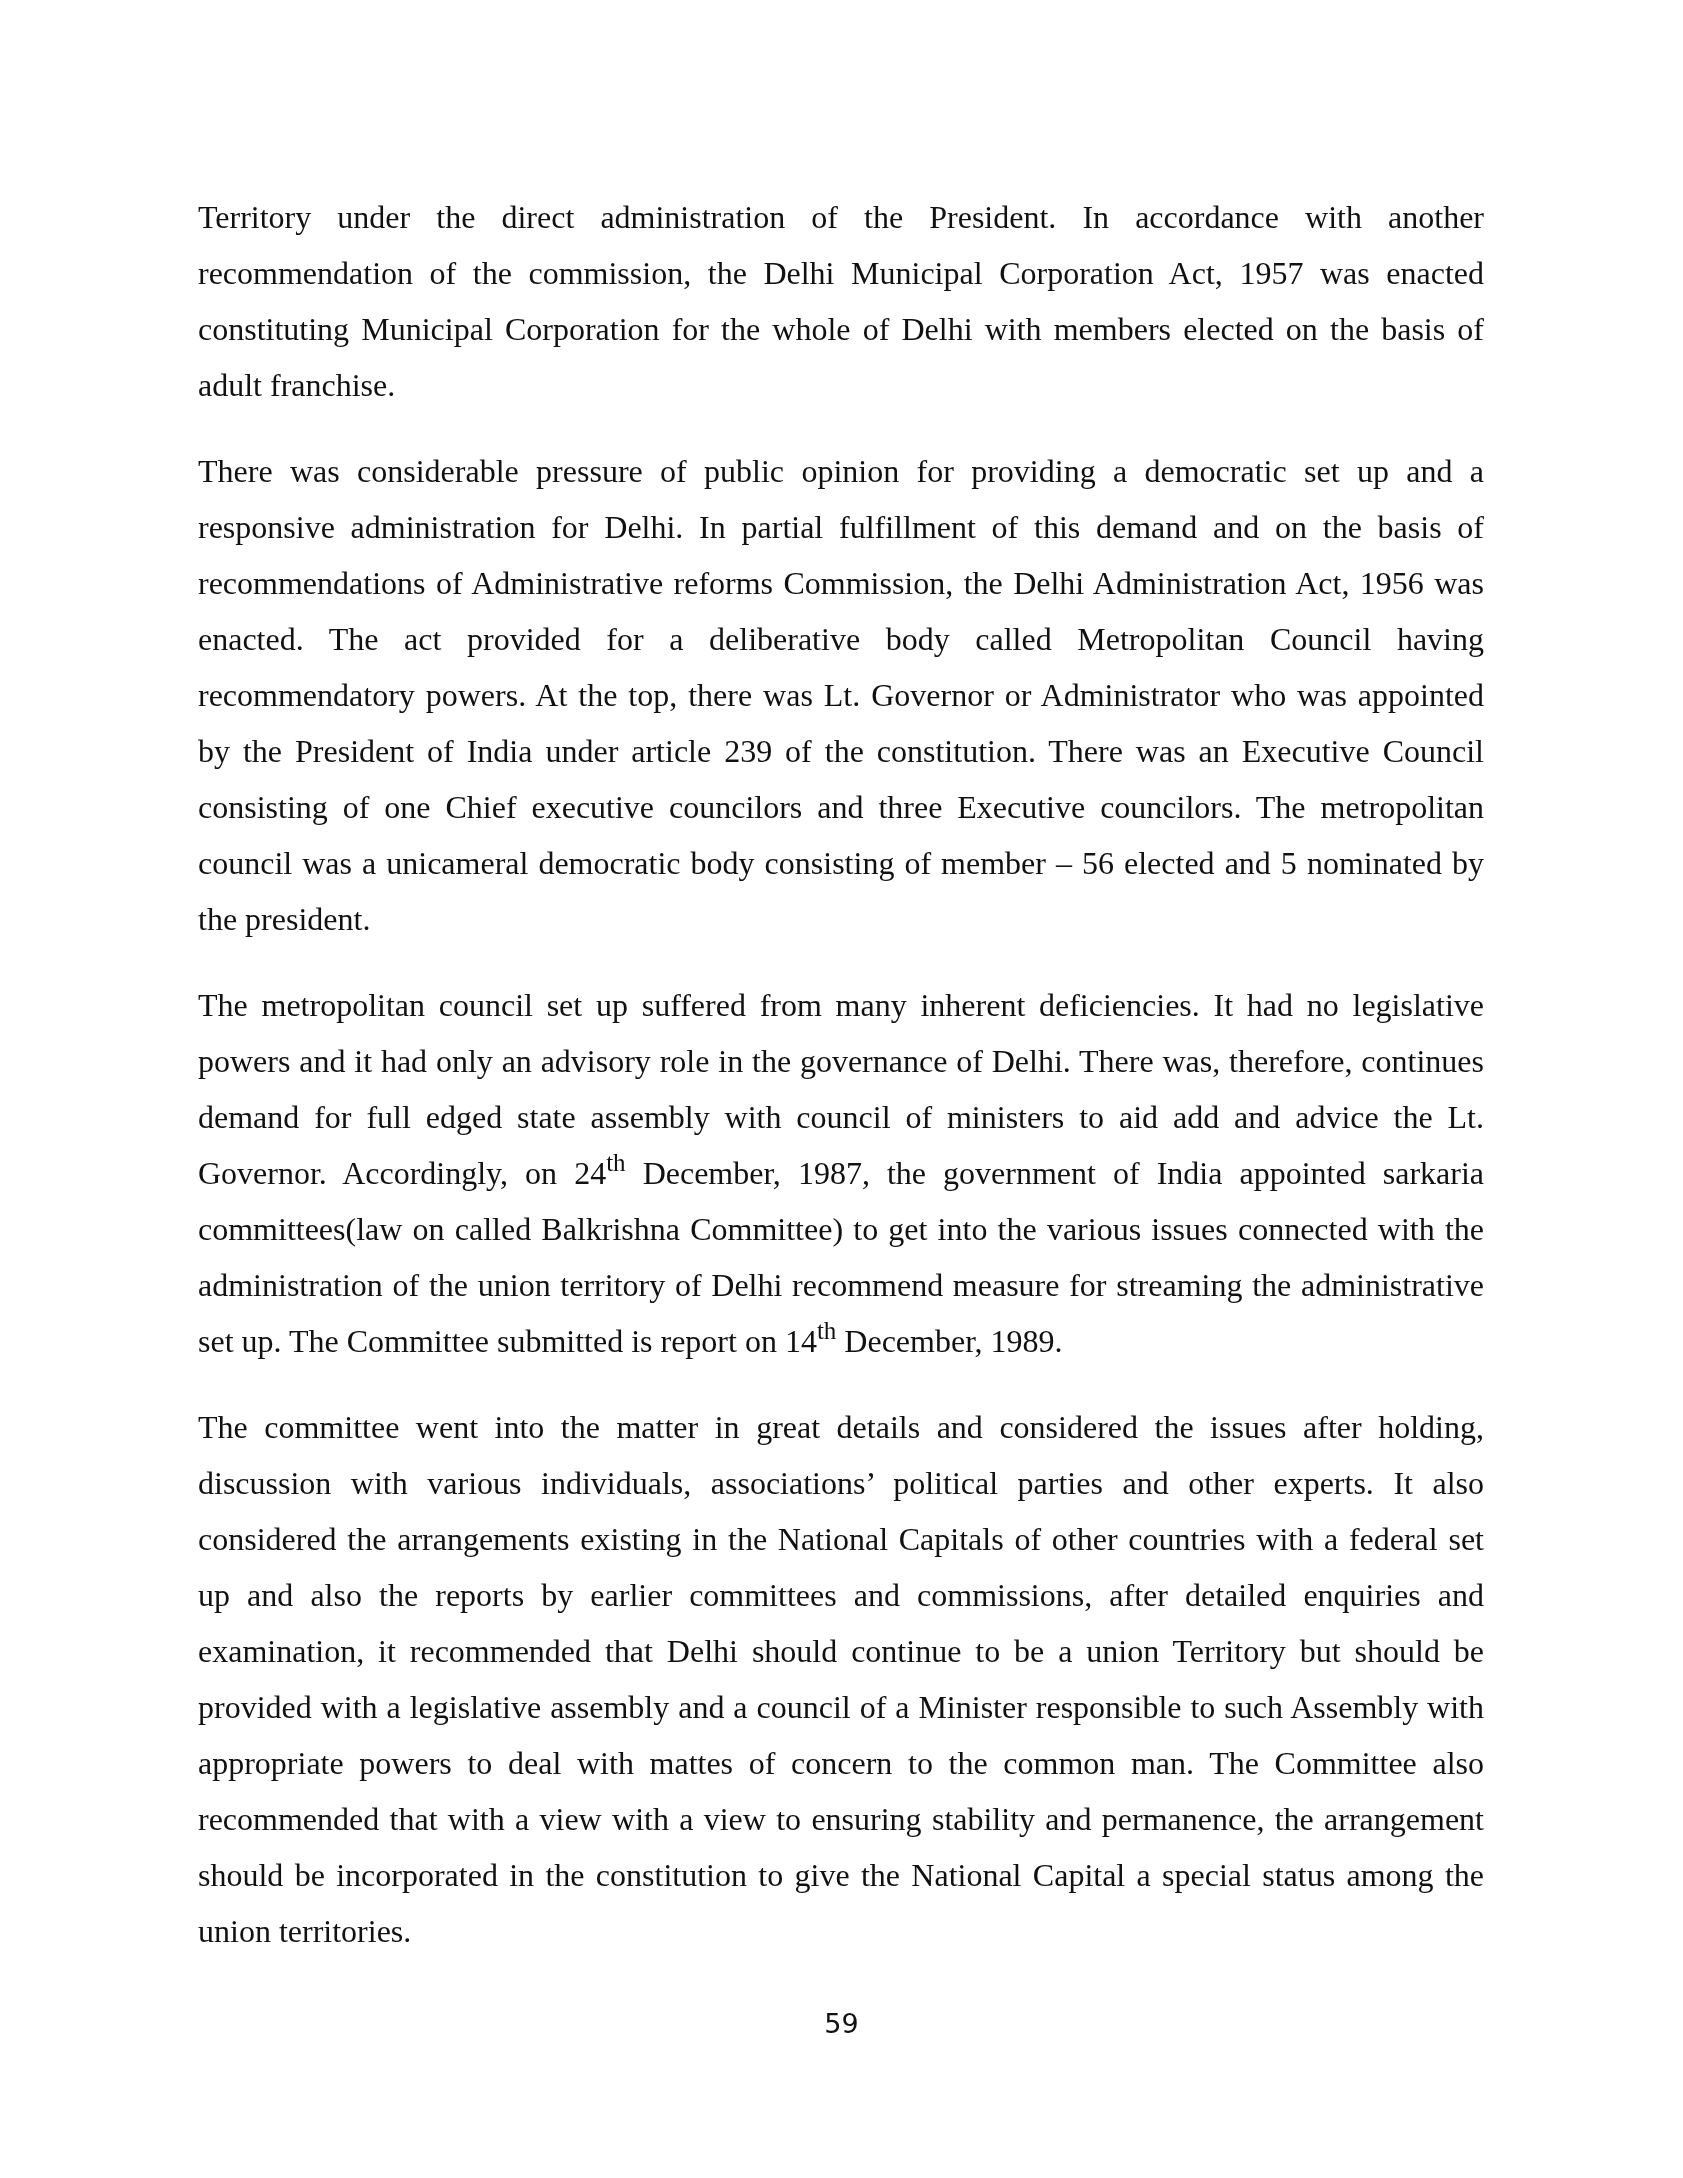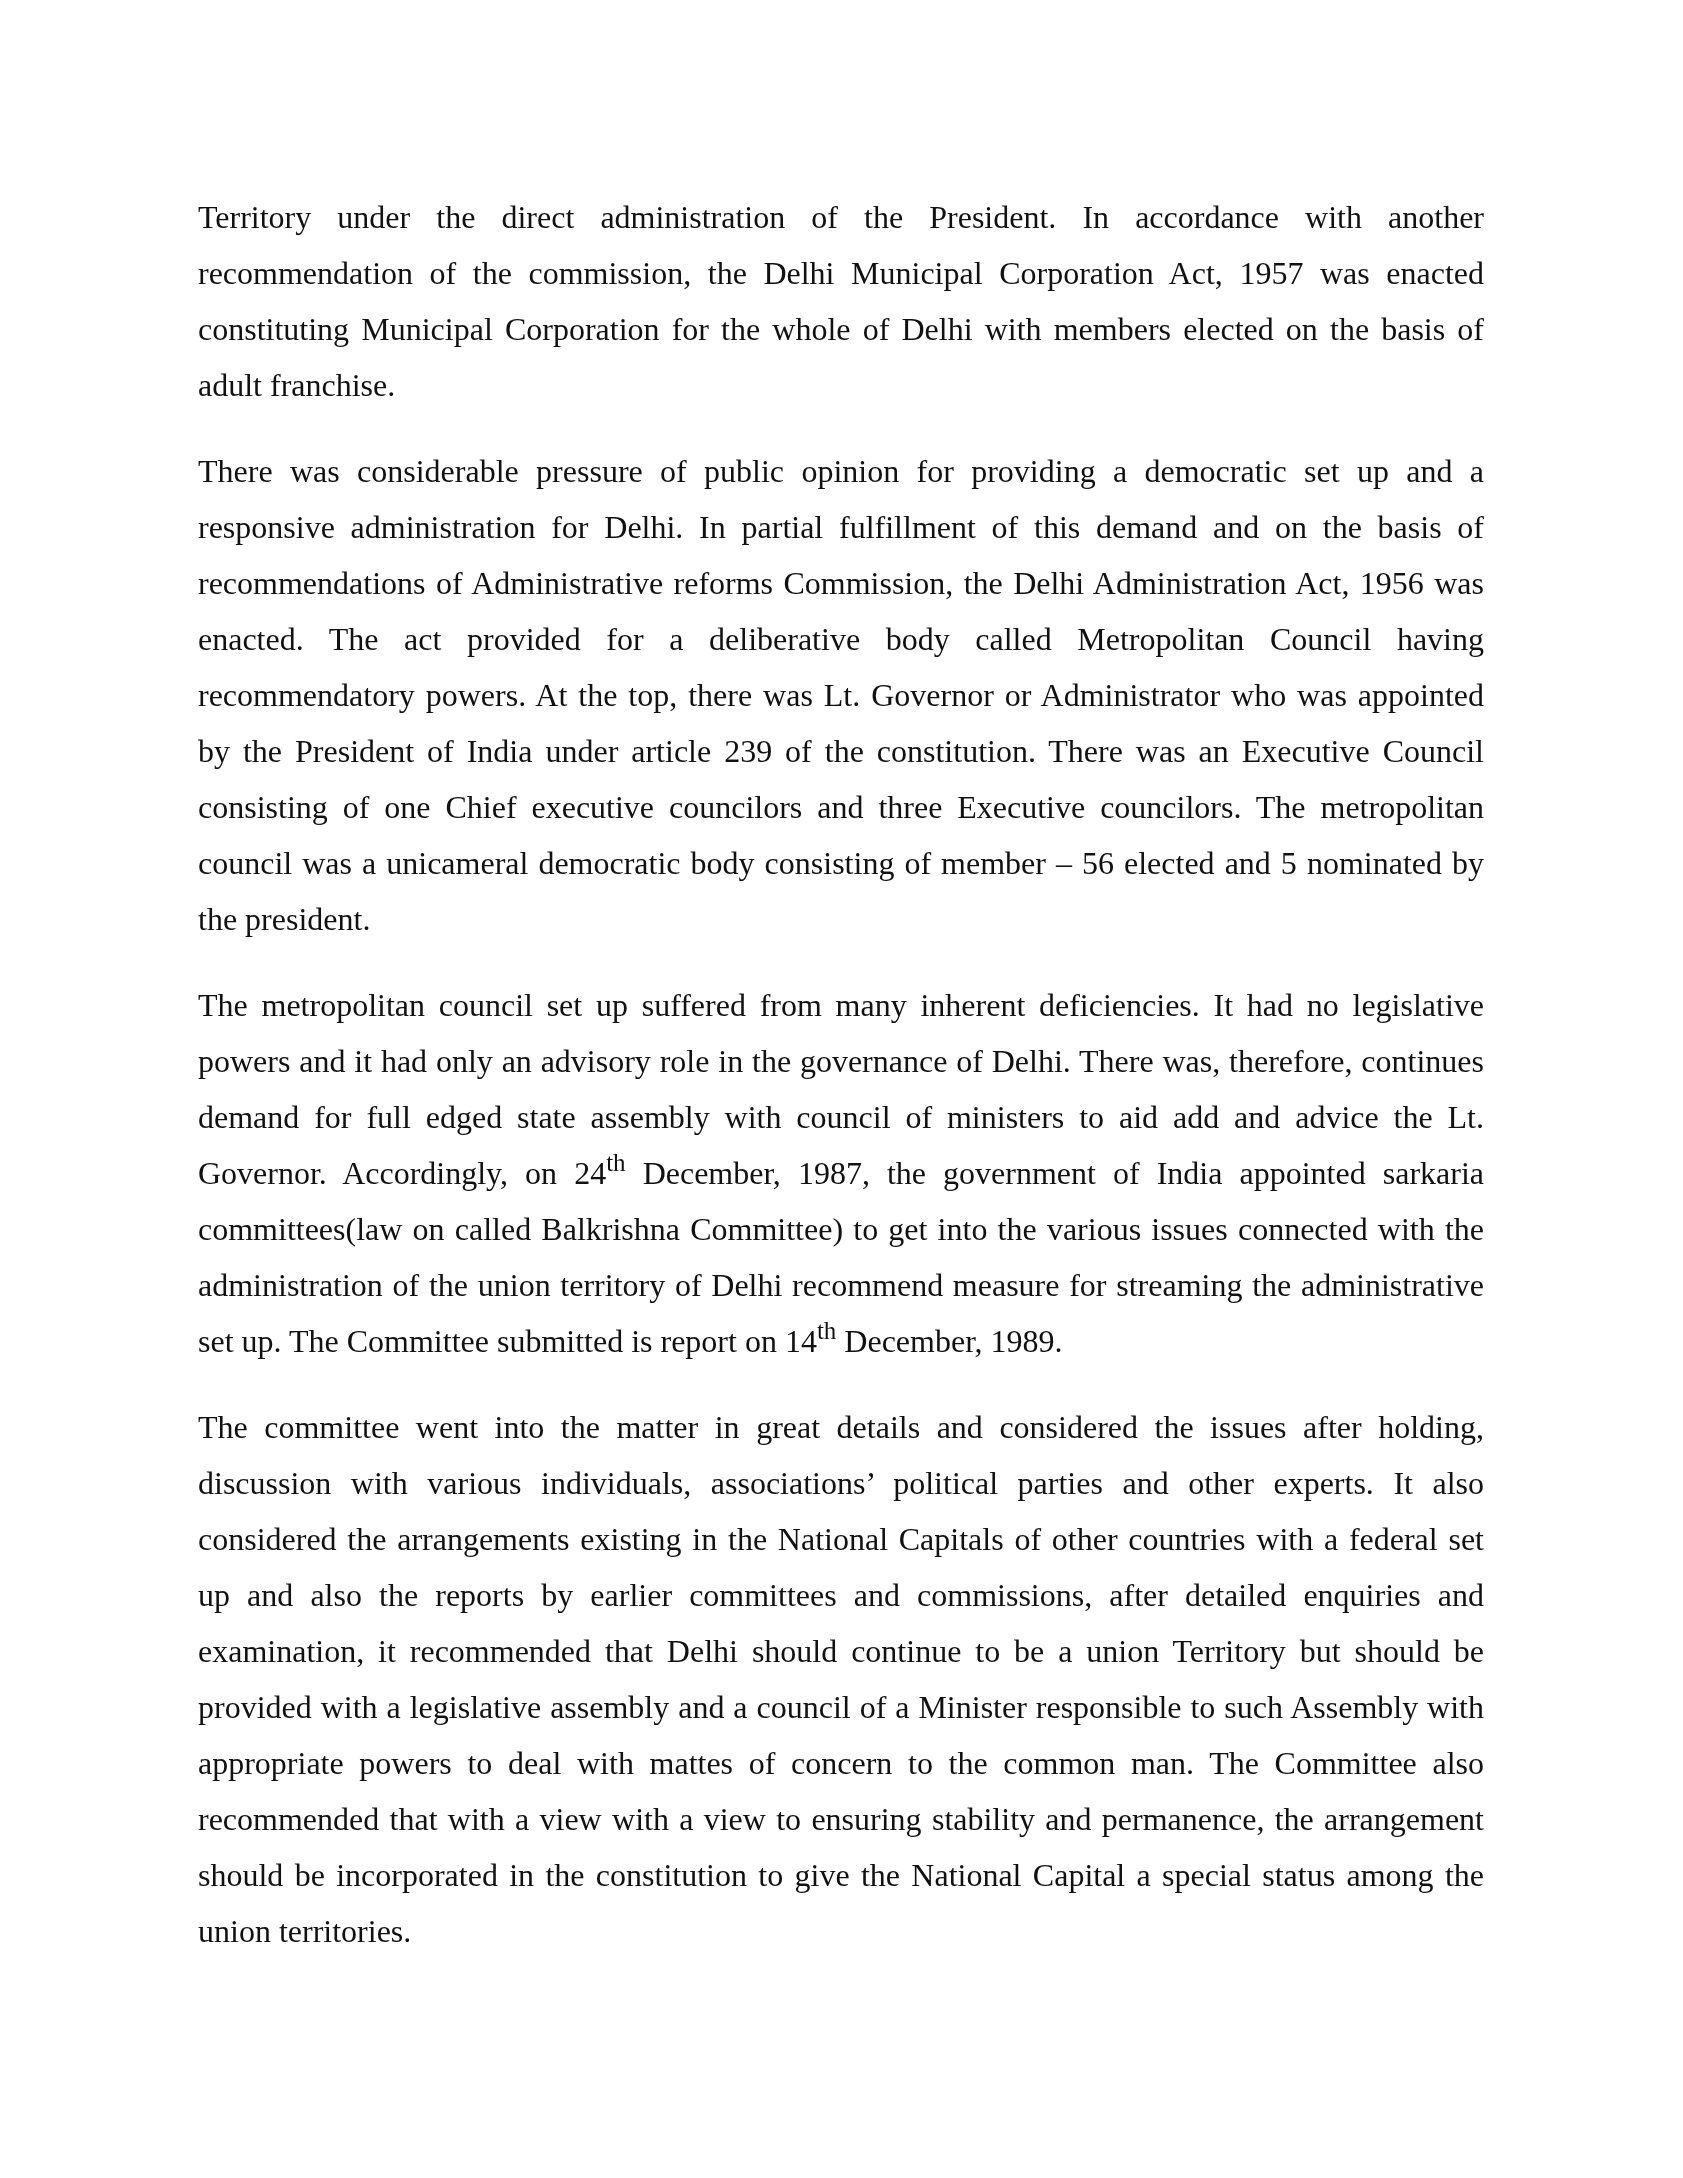--- a/index.html
+++ b/index.html
@@ -47,14 +47,15 @@
       <span>Territory under the direct administration of the President. In accordance with another recommendation of the commission, the Delhi Municipal Corporation Act, 1957 was enacted constituting Municipal Corporation for the whole of Delhi with members elected on the basis of adult franchise.</span>
     </p>
     <p class="para">
       <span>There was considerable pressure of public opinion for providing a democratic set up and a responsive administration for Delhi. In partial fulfillment of this demand and on the basis of recommendations of Administrative reforms Commission, the Delhi Administration Act, 1956 was enacted. The act provided for a deliberative body called Metropolitan Council having recommendatory powers. At the top, there was Lt. Governor or Administrator who was appointed by the President of India under article 239 of the constitution. There was an Executive Council consisting of one Chief executive councilors and three Executive councilors. The metropolitan council was a unicameral democratic body consisting of member – 56 elected and 5 nominated by the president.</span>
     </p>
     <p class="para"><span>The metropolitan council set up suffered from many inherent deficiencies. It had no legislative powers and it had only an advisory role in the governance of Delhi. There was, therefore, continues demand for full edged state assembly with council of ministers to aid add and advice the Lt. Governor. Accordingly, on 24</span><sup>th</sup><span> December, 1987, the government of India appointed sarkaria committees(law on called Balkrishna Committee) to get into the various issues connected with the administration of the union territory of Delhi recommend measure for streaming the administrative set up. The Committee submitted is report on 14</span><sup>th</sup><span> December, 1989.</span></p>
     <p class="para">
       <span>The committee went into the matter in great details and considered the issues after holding, discussion with various individuals, associations’ political parties and other experts. It also considered the arrangements existing in the National Capitals of other countries with a federal set up and also the reports by earlier committees and commissions, after detailed enquiries and examination, it recommended that Delhi should continue to be a union Territory but should be provided with a legislative assembly and a council of a Minister responsible to such Assembly with appropriate powers to deal with mattes of concern to the common man. The Committee also recommended that with a view with a view to ensuring stability and permanence, the arrangement should be incorporated in the constitution to give the National Capital a special status among the union territories.</span>
     </p>
   </div>
+  <div class="page-number">59</div>
 </div>
 
 
 </body></html>

